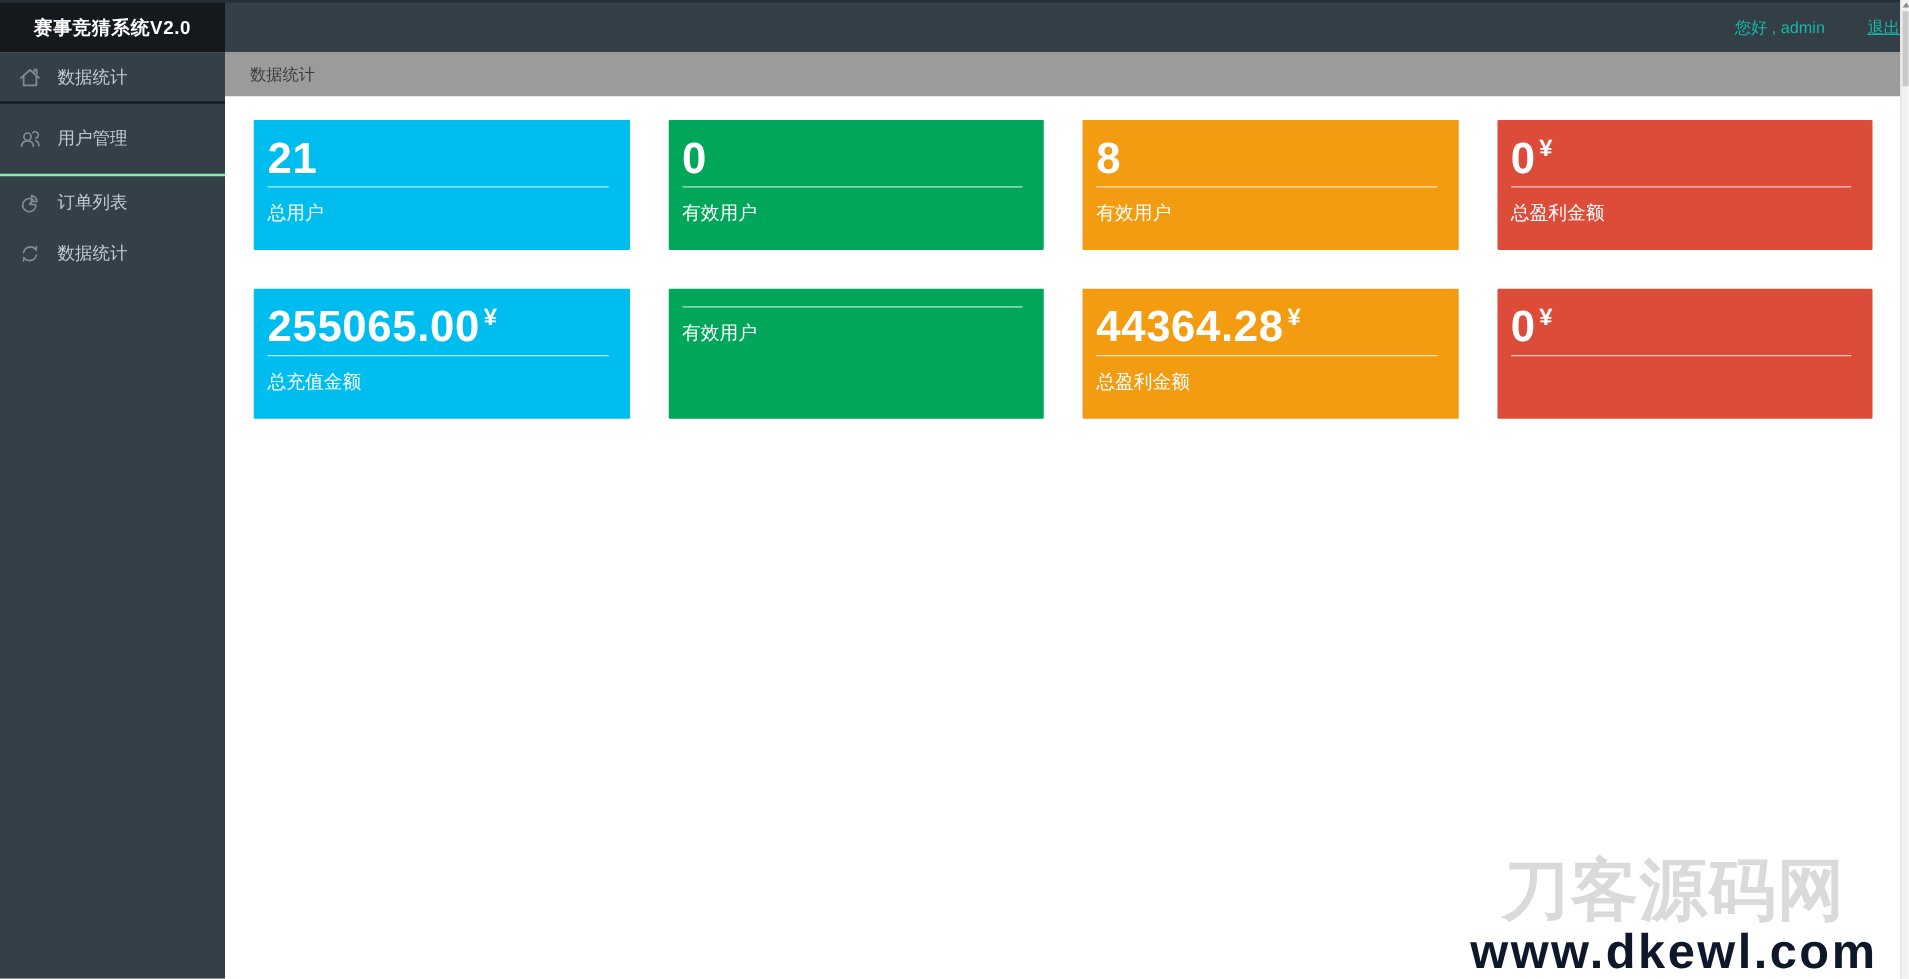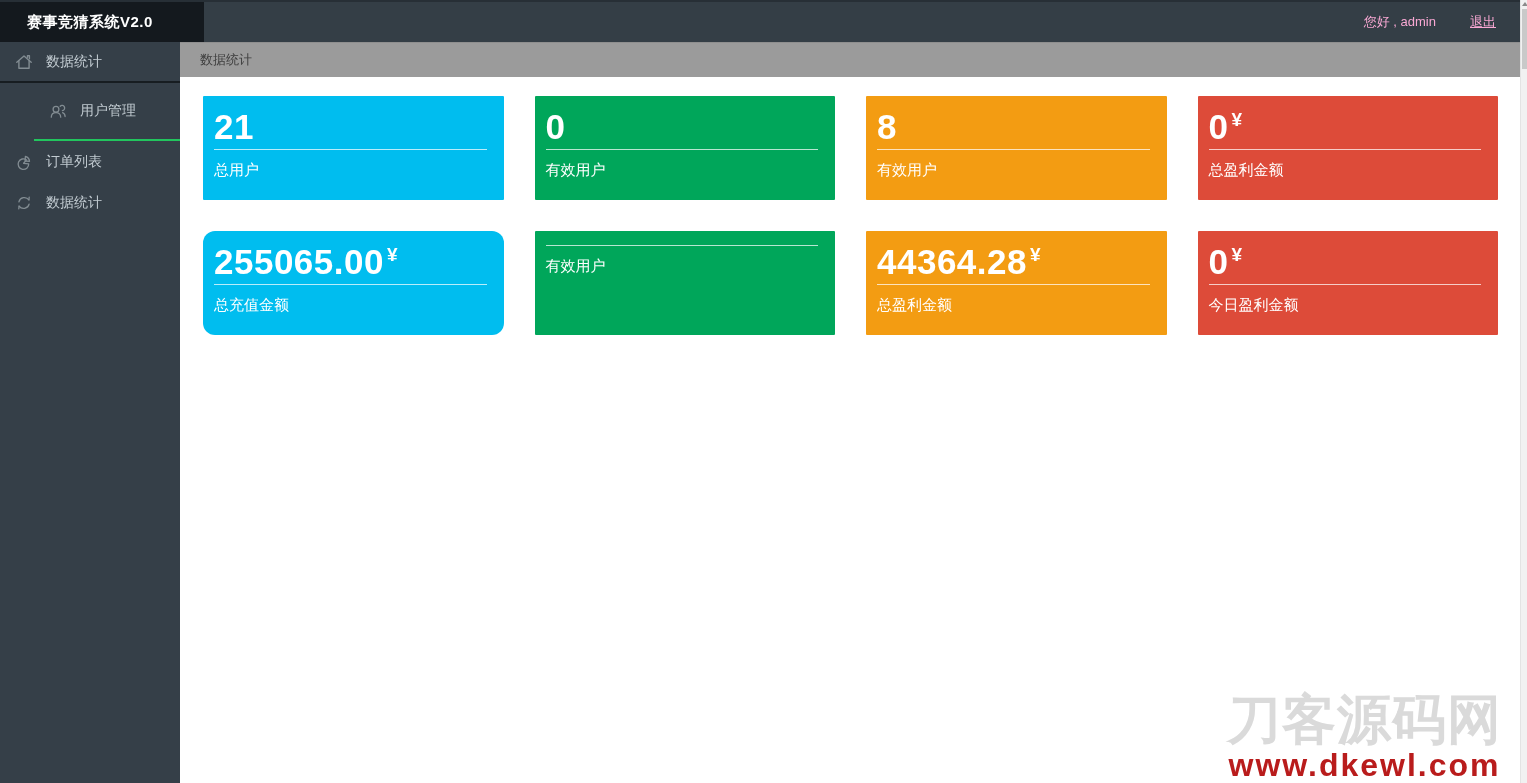--- a/index.html
+++ b/index.html
@@ -13,49 +13,48 @@
   }
 
   
   .topbar {
     position: absolute; top: 0; left: 0; right: 7px; height: 42px;
     background: #343e46;
     border-top: 2px solid #272f36;
     display: flex; align-items: center;
   }
   .logo {
-    width: 204px; height: 100%;
+    width: 180px; height: 100%;
     background: #14191e;
     color: #ffffff; font-weight: bold; font-size: 15px;
     display: flex; align-items: center;
     padding-left: 27px;
     letter-spacing: 0.5px;
   }
   .topbar-right {
     margin-left: auto;
     display: flex; align-items: center; gap: 34px;
-    padding-right: 24px;
-    color: #f9a8d4; font-size: 13px;
+    color: #14b8a6; font-size: 13px;
   }
   .logout { cursor: pointer; text-decoration: underline; }
 
   
   .sidebar {
     position: absolute; top: 42px; left: 0; bottom: 0; width: 180px;
     background: #353f48;
   }
   .menu-item {
     display: flex; align-items: center;
     padding-left: 14px; gap: 12px;
     color: #c2cbd1; font-size: 14px;
     cursor: pointer;
   }
   .menu-item .mi-icon { display: flex; align-items: center; }
   .mi-1 { height: 41px; border-bottom: 2px solid #171d21; }
-  .mi-2 { height: 58px; border-bottom: 2px solid #22c55e; margin-left: 34px; }
+  .mi-2 { height: 58px; border-bottom: 2px solid #86efac; }
   .mi-3 { height: 42px; }
   .mi-4 { height: 40px; }
 
   
   .main {
     position: absolute; top: 42px; left: 180px; right: 7px; bottom: 0;
     background: #ffffff;
   }
   .breadcrumb-bar {
     height: 35px; background: #9b9b9b;
@@ -99,21 +98,21 @@
   .watermark {
     position: absolute; right: 25px; bottom: 2px;
     text-align: center; line-height: 1;
     pointer-events: none;
   }
   .wm-cn {
     font-size: 54px; font-weight: bold; color: #dadada;
     letter-spacing: 1px;
   }
   .wm-url {
-    font-size: 32px; font-weight: bold; color: #b91c1c;
+    font-size: 39px; font-weight: bold; color: #0f172a;
     letter-spacing: 2px; margin-top: 3px;
   }
 
   
   .scrollbar {
     position: absolute; top: 0; right: 0; bottom: 0; width: 7px;
     background: #f1f1f1;
     border-left: 1px solid #e3e3e3;
   }
   .scroll-arrow {
@@ -213,41 +212,40 @@
       <hr>
       <div class="card-label">有效用户</div>
     </div>
 
     <div class="card" style="background: rgb(221, 75, 57);">
       <div class="card-value"><span>0</span><span class="yen">¥</span></div>
       <hr>
       <div class="card-label">总盈利金额</div>
     </div>
 
-    <div class="card" style="background: rgb(0, 189, 239); border-radius: 12px;">
+    <div class="card" style="background: rgb(0, 189, 239);">
       <div class="card-value"><span>255065.00</span><span class="yen">¥</span></div>
       <hr>
       <div class="card-label">总充值金额</div>
     </div>
 
     <div class="card" style="background: rgb(0, 166, 90);">
       <hr>
       <div class="card-label">有效用户</div>
     </div>
 
     <div class="card" style="background: rgb(243, 156, 18);">
       <div class="card-value"><span>44364.28</span><span class="yen">¥</span></div>
       <hr>
       <div class="card-label">总盈利金额</div>
     </div>
 
     <div class="card" style="background: rgb(221, 75, 57);">
       <div class="card-value"><span>0</span><span class="yen">¥</span></div>
       <hr>
-      <div class="card-label">今日盈利金额</div>
     </div>
 
   </div>
 </div>
 
 <div class="watermark">
   <div class="wm-cn">刀客源码网</div>
   <div class="wm-url">www.dkewl.com</div>
 </div>
 

